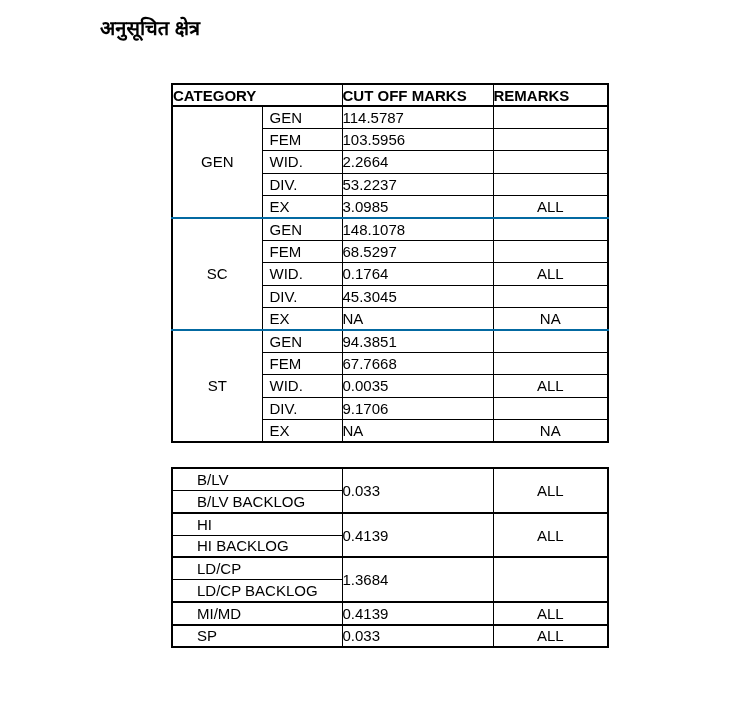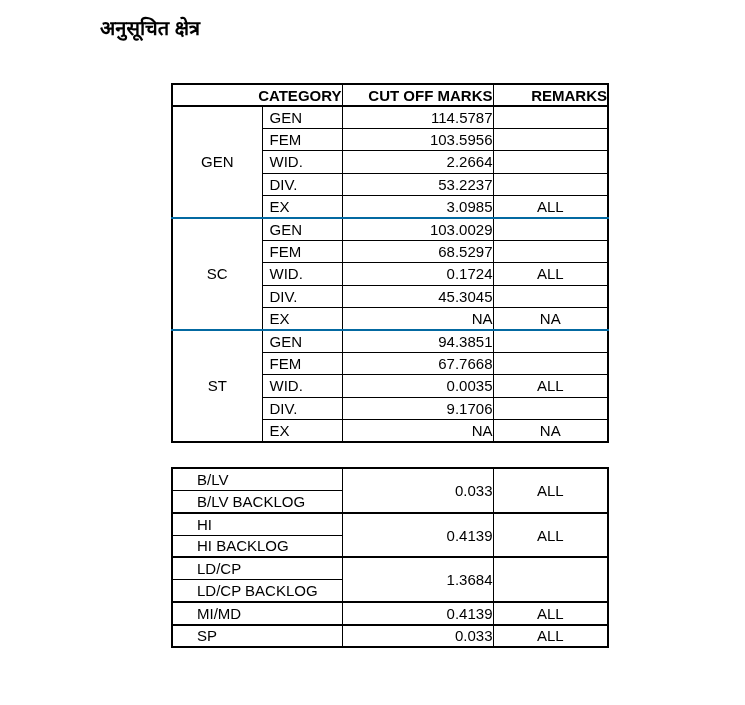--- a/index.html
+++ b/index.html
@@ -43,27 +43,27 @@
     padding: 0;
     font-size: 15px;
     line-height: 1;
     overflow: hidden;
     white-space: nowrap;
     vertical-align: middle;
     color: #000;
   }
   thead th {
     font-weight: bold;
-    text-align: right;
+    text-align: left;
     border-bottom: 2px solid #000;
     height: 22px;
   }
   .group-cell { text-align: center; }
   .sub-cell   { text-align: left; padding-left: 7px; }
-  .marks-cell { text-align: right; }
+  .marks-cell { text-align: left; }
   .remarks-cell { text-align: center; margin-left: 18px; }
   .section-start td { border-top: 2px solid #0369a1; }
   .t2 { margin-top: 24px; }
   .t2 .label-cell { text-align: left; padding-left: 24px; }
   .t2 .group-start td { border-top: 2px solid #000; }
 </style>
 </head>
 <body>
 
 <div class="page">
@@ -109,31 +109,31 @@
             <td class="remarks-cell"></td>
           </tr>
           <tr>
             <td class="sub-cell">EX</td>
             <td class="marks-cell">3.0985</td>
             <td class="remarks-cell">ALL</td>
           </tr>
           <tr class="section-start">
             <td rowspan="5" class="group-cell">SC</td>
             <td class="sub-cell">GEN</td>
-            <td class="marks-cell">103.0029</td>
+            <td class="marks-cell">148.1078</td>
             <td class="remarks-cell"></td>
           </tr>
           <tr>
             <td class="sub-cell">FEM</td>
             <td class="marks-cell">68.5297</td>
             <td class="remarks-cell"></td>
           </tr>
           <tr>
             <td class="sub-cell">WID.</td>
-            <td class="marks-cell">0.1724</td>
+            <td class="marks-cell">0.1764</td>
             <td class="remarks-cell">ALL</td>
           </tr>
           <tr>
             <td class="sub-cell">DIV.</td>
             <td class="marks-cell">45.3045</td>
             <td class="remarks-cell"></td>
           </tr>
           <tr>
             <td class="sub-cell">EX</td>
             <td class="marks-cell">NA</td>

